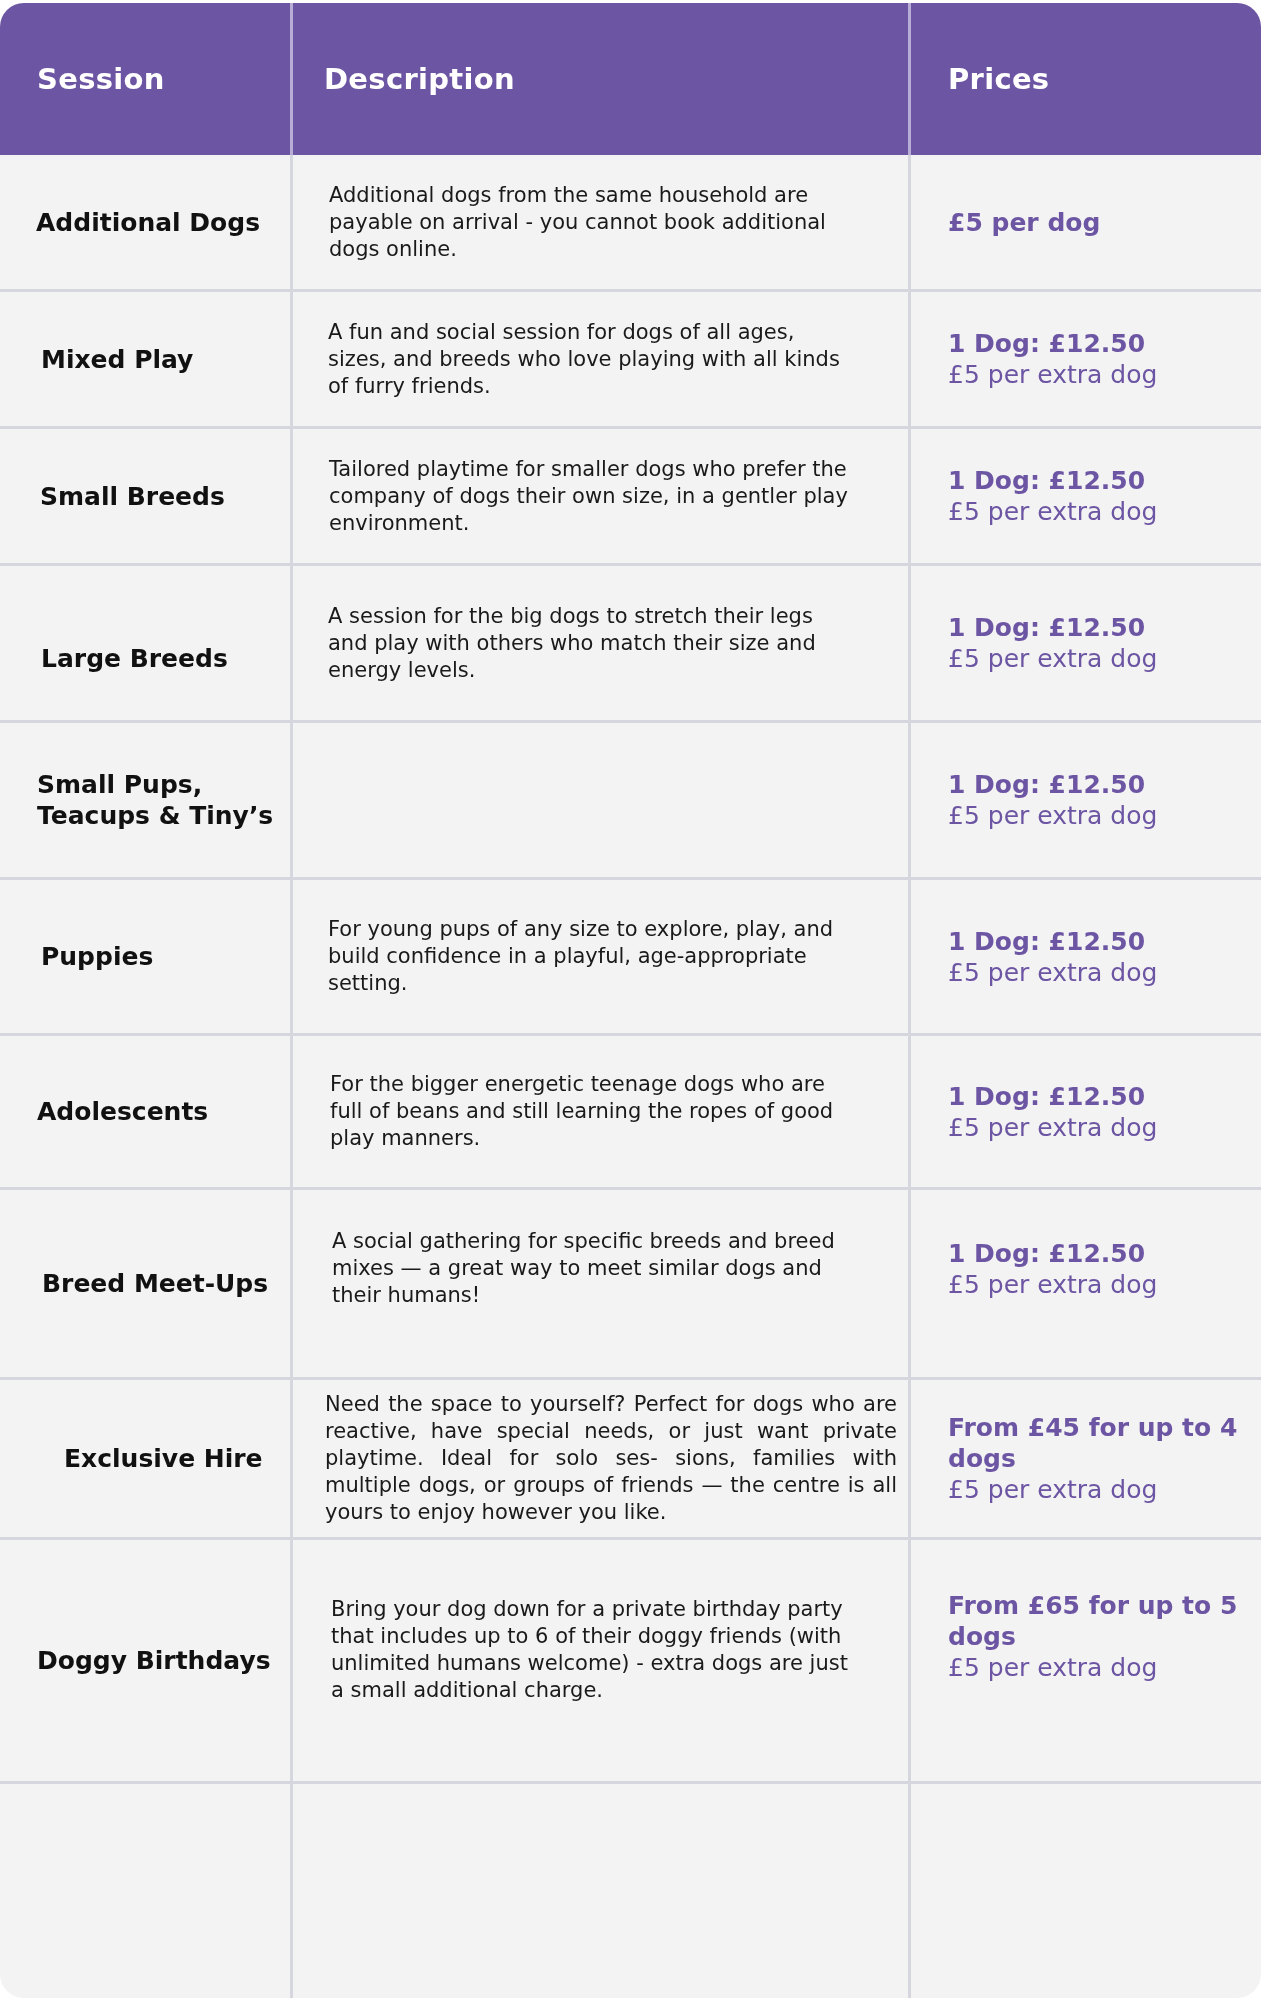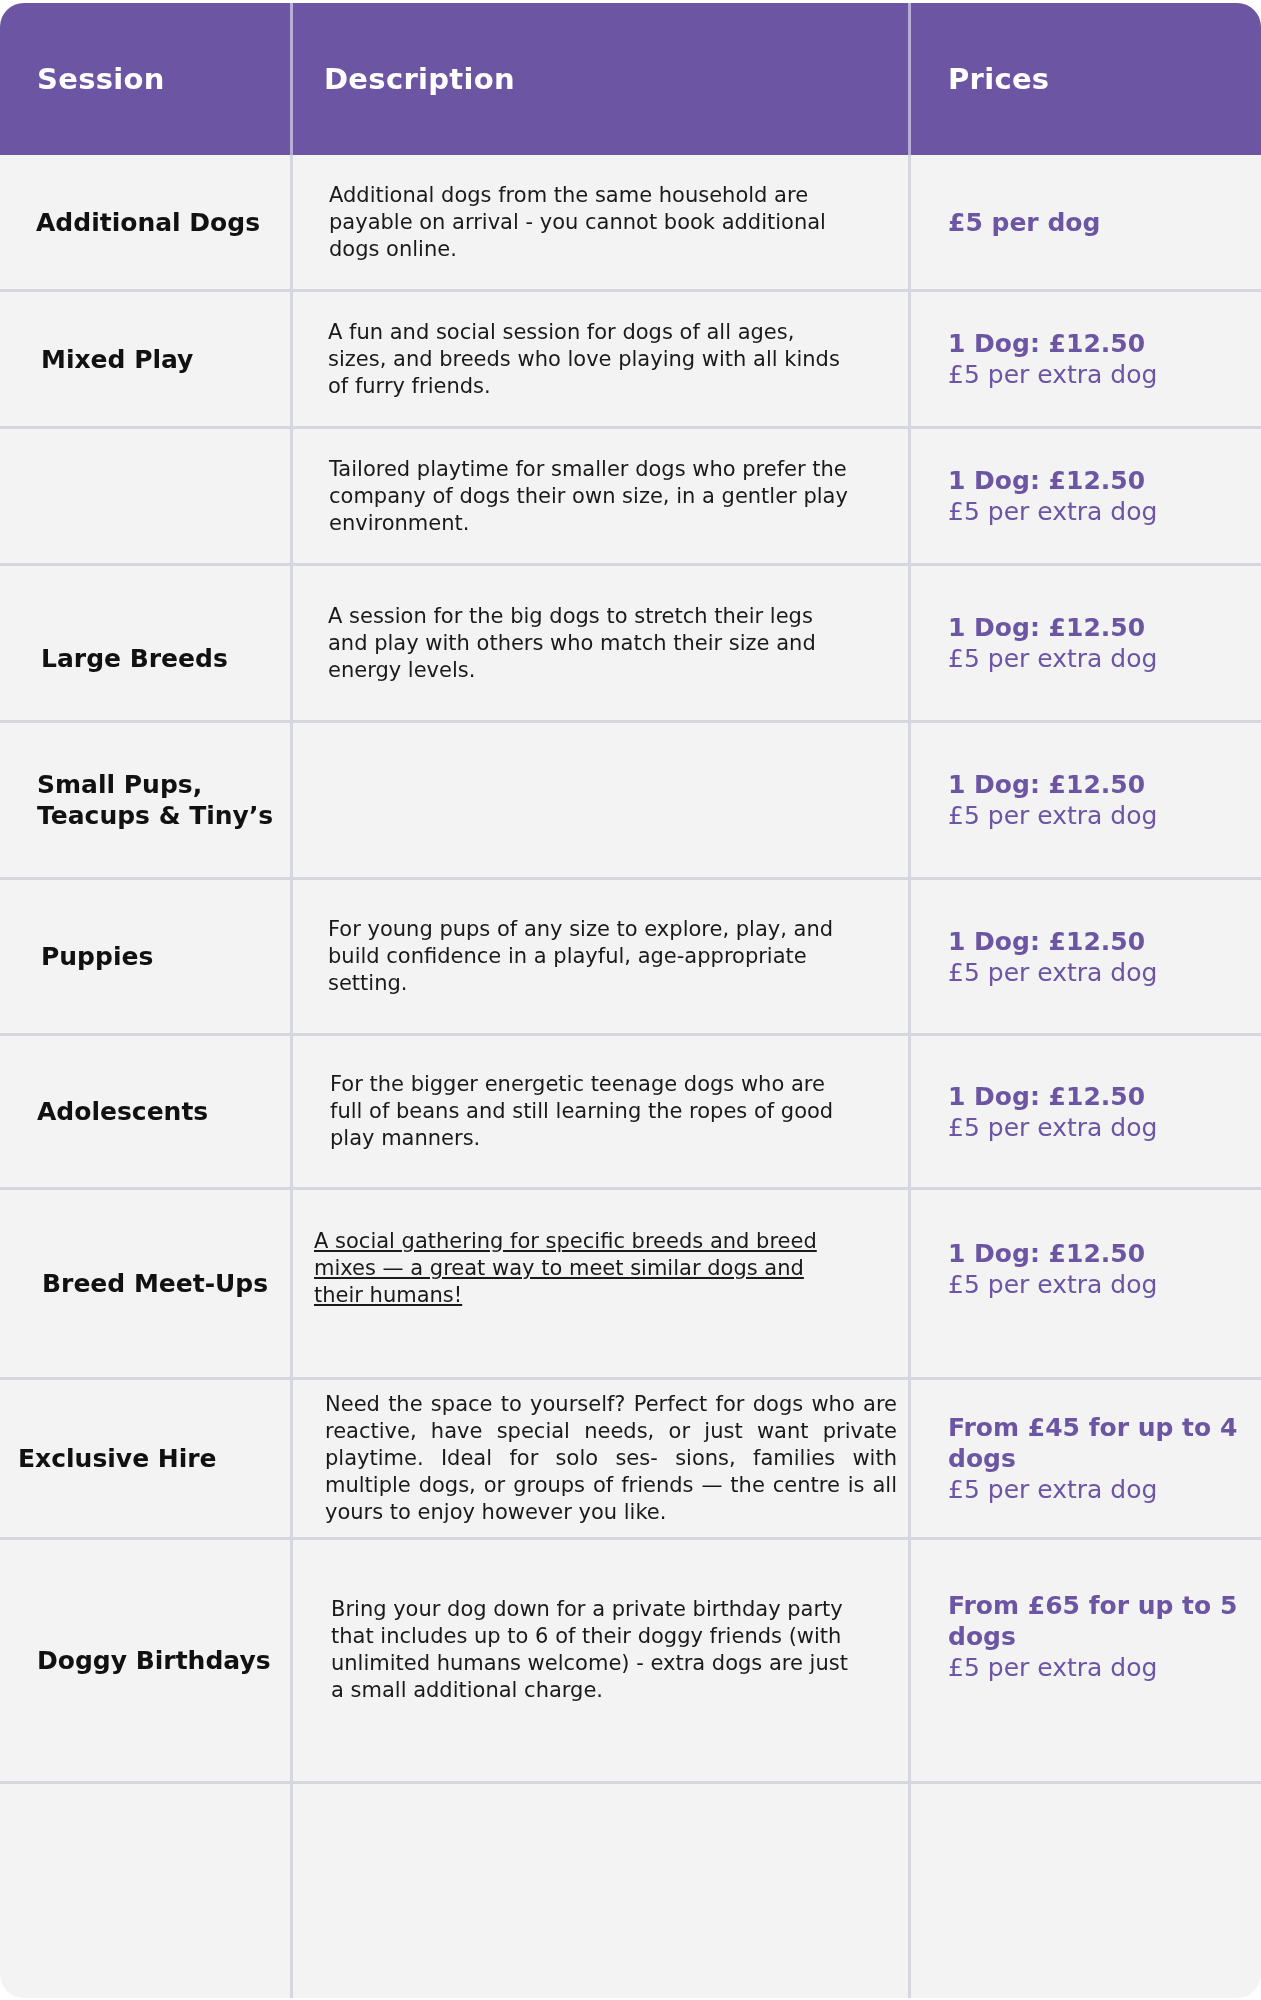--- a/index.html
+++ b/index.html
@@ -51,20 +51,21 @@
     <div class="cell c-desc" style="padding-left:35px;">
         <div class="txt">A fun and social session for dogs of all ages, sizes, and breeds who love playing with all kinds of furry friends.</div>
       </div>
     <div class="cell c-price">
       <div class="price-main">1 Dog: £12.50</div>
       <div class="price-sub">£5 per extra dog</div>
     </div>
   </div>
 
   <div class="row" style="top:426px;height:137px;">
+    <div class="cell c-session" style="padding-left:40px;">Small Breeds</div>
     <div class="cell c-desc">
         <div class="txt">Tailored playtime for smaller dogs who prefer the company of dogs their own size, in a gentler play environment.</div>
       </div>
     <div class="cell c-price">
       <div class="price-main">1 Dog: £12.50</div>
       <div class="price-sub">£5 per extra dog</div>
     </div>
   </div>
 
   <div class="row" style="top:563px;height:157px;">
@@ -103,31 +104,31 @@
         <div class="txt">For the bigger energetic teenage dogs who are full of beans and still learning the ropes of good play manners.</div>
       </div>
     <div class="cell c-price">
       <div class="price-main">1 Dog: £12.50</div>
       <div class="price-sub">£5 per extra dog</div>
     </div>
   </div>
 
   <div class="row" style="top:1187px;height:190px;">
     <div class="cell c-session" style="padding-left:42px;">Breed Meet-Ups</div>
-    <div class="cell c-desc" style="padding-left:21px;padding-bottom:30px;text-decoration:underline;">
+    <div class="cell c-desc" style="padding-left:39px;padding-bottom:30px;">
         <div class="txt">A social gathering for specific breeds and breed mixes — a great way to meet similar dogs and their humans!</div>
       </div>
     <div class="cell c-price" style="padding-bottom:30px;">
       <div class="price-main">1 Dog: £12.50</div>
       <div class="price-sub">£5 per extra dog</div>
     </div>
   </div>
 
   <div class="row" style="top:1377px;height:160px;">
-    <div class="cell c-session" style="padding-left:18px;">Exclusive Hire</div>
+    <div class="cell c-session" style="padding-left:28px;margin-left:36px;">Exclusive Hire</div>
     <div class="cell c-desc justify" style="padding-left:32px;">
         <div class="txt">Need the space to yourself? Perfect for dogs who are reactive, have special needs, or just want private playtime. Ideal for solo ses- sions, families with multiple dogs, or groups of friends — the centre is all yours to enjoy however you like.</div>
       </div>
     <div class="cell c-price">
       <div class="price-main">From £45 for up to 4 dogs</div>
       <div class="price-sub">£5 per extra dog</div>
     </div>
   </div>
 
   <div class="row" style="top:1537px;height:244px;">

